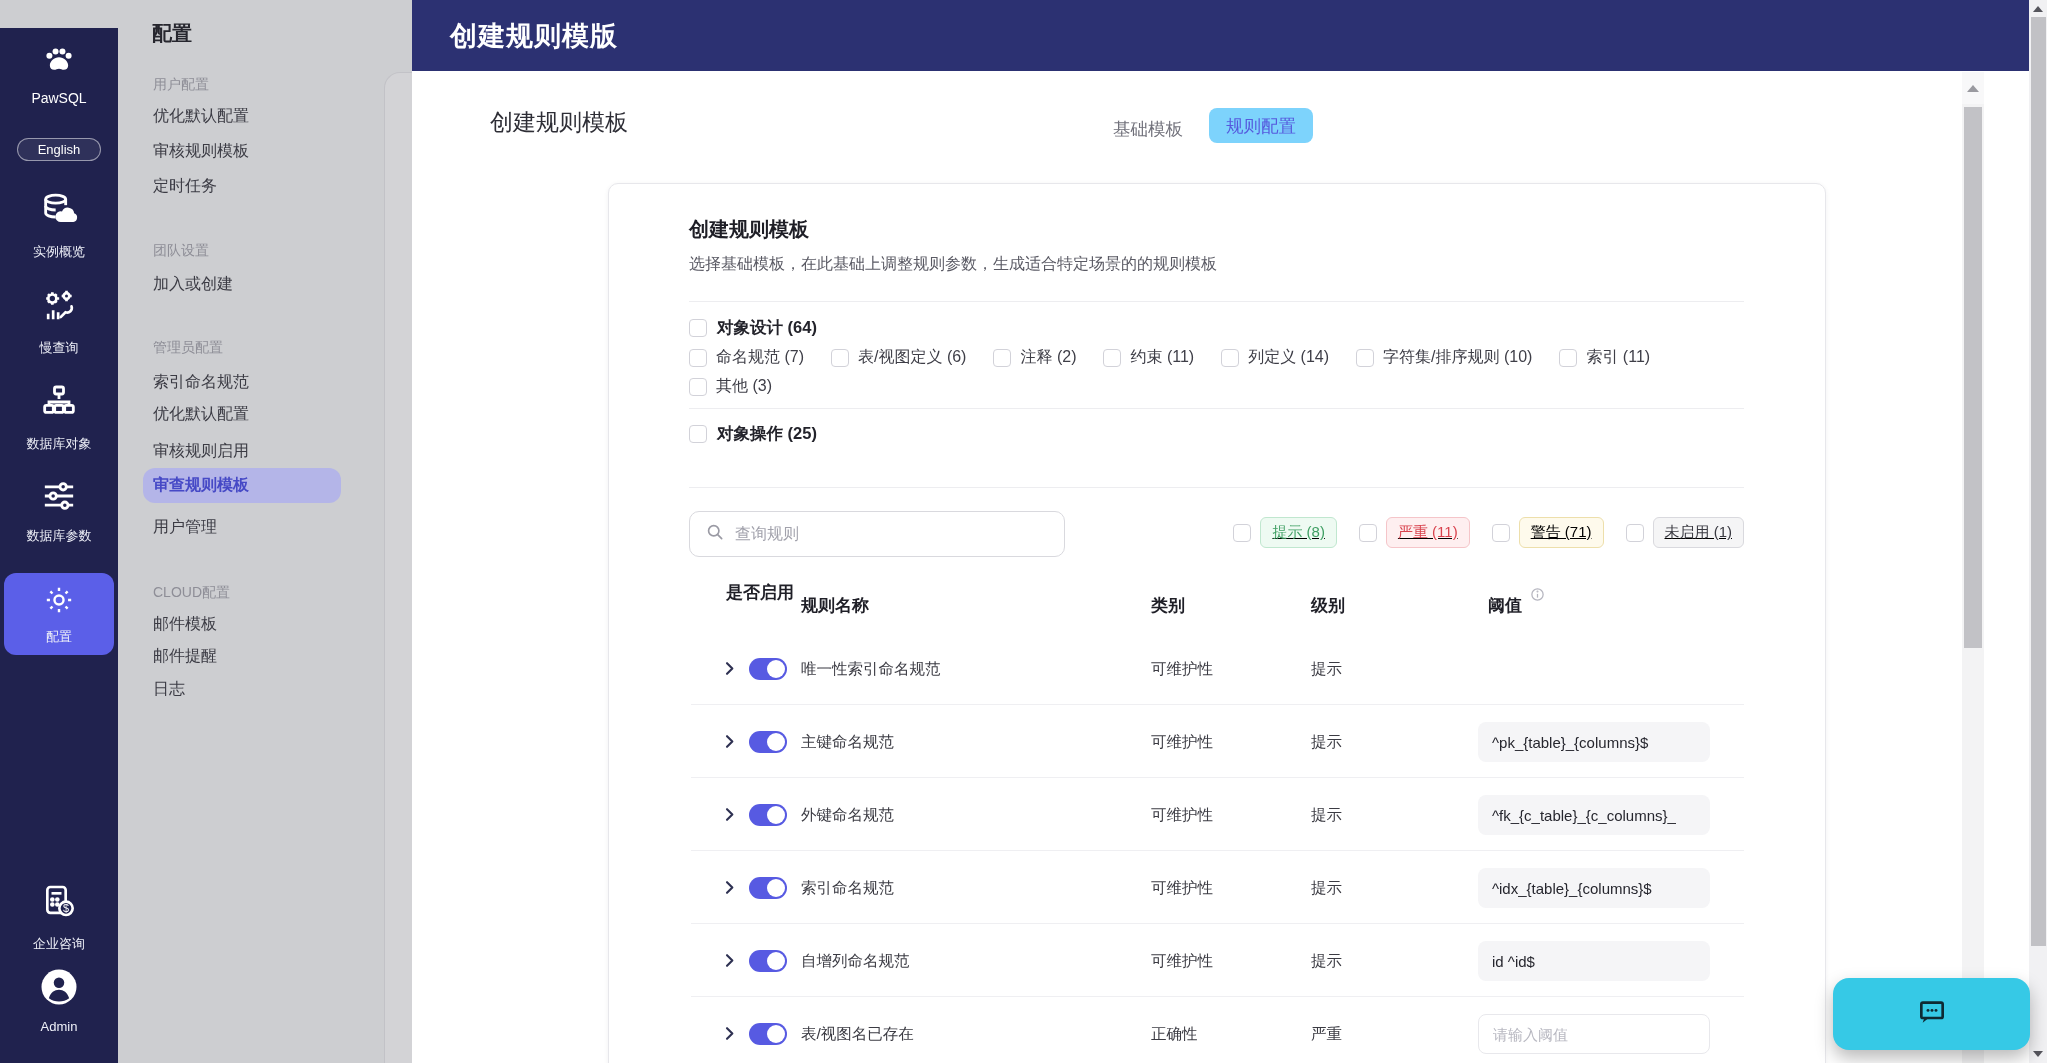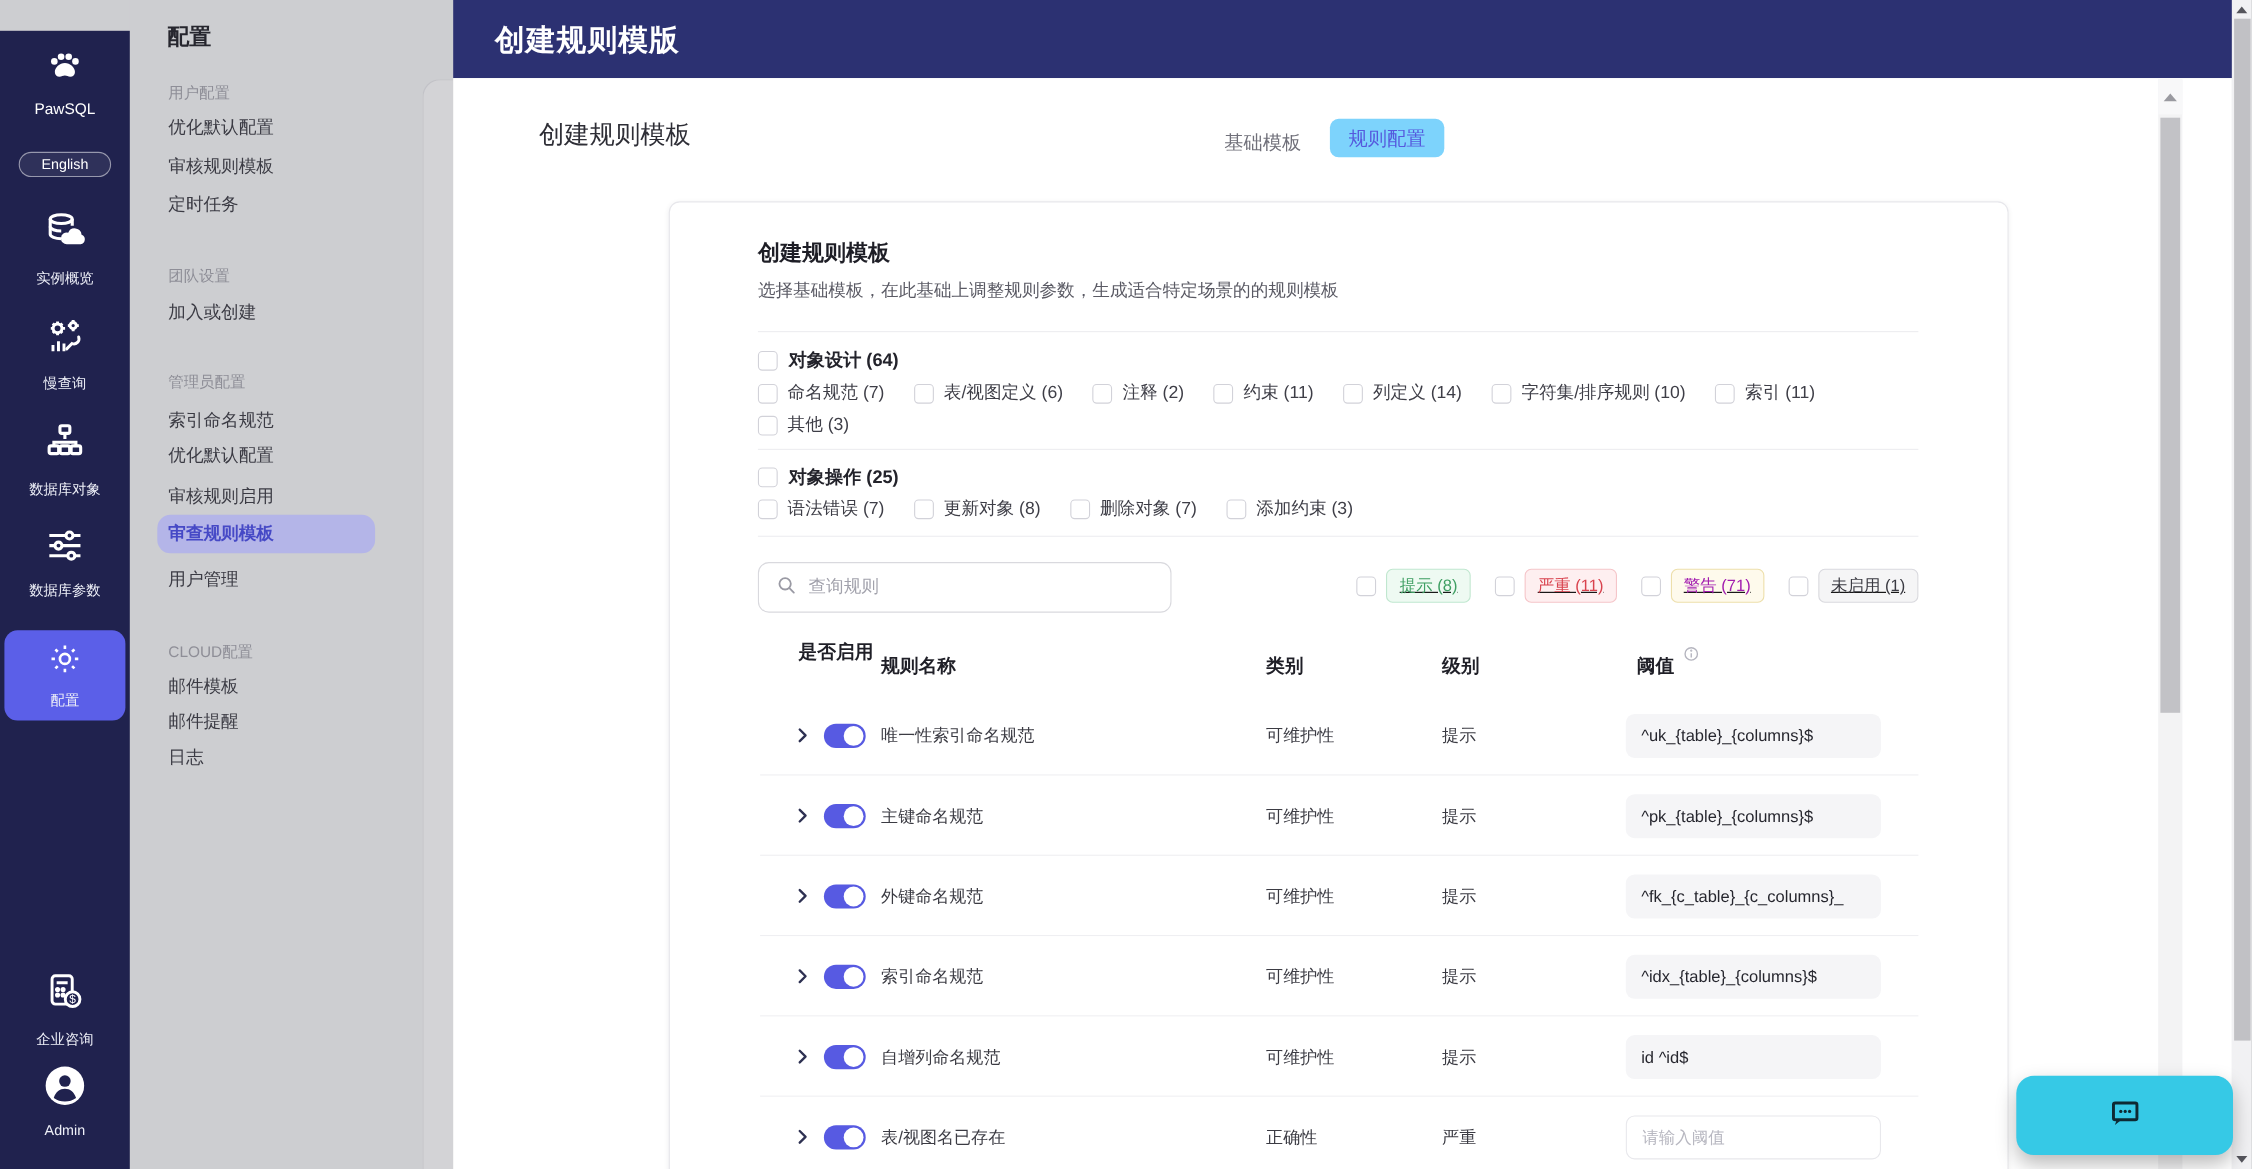--- a/index.html
+++ b/index.html
@@ -53,21 +53,21 @@
   .search-box { position:absolute; left:80px; top:327px; width:376px; height:46px; border:1px solid #d9d9de;
     border-radius:10px; display:flex; align-items:center; padding-left:15px; gap:10px; }
   .search-box input { border:none; outline:none; font-size:16px; color:#3e3e47; width:290px; background:transparent; }
   .search-box input::placeholder { color:#a2a2ac; }
 
   .filters { position:absolute; right:81px; top:333px; display:flex; align-items:center; gap:22px;text-decoration:underline; }
   .filter { display:flex; align-items:center; gap:9px; cursor:pointer; }
   .pill { font-size:15px; padding:5px 11px; border-radius:6px; border:1px solid; white-space:nowrap; }
   .pill.green { color:#3f9f63; background:#eefaf2; border-color:#c0e7cf; }
   .pill.red { color:#d9434e; background:#feeff0; border-color:#f5c5c9; }
-  .pill.amber { color:#a21caf; background:#fefaec; border-color:#eddfab; }
+  .pill.amber { color:#000000; background:#fefaec; border-color:#eddfab; }
   .pill.gray { color:#3a3a42; background:#f5f5f6; border-color:#d9d9de; }
 
   .th { position:absolute; font-size:17px; font-weight:700; color:#1f1f27; }
   .row { position:absolute; left:0; width:100%; height:73px; }
   .row .sep { position:absolute; left:82px; right:81px; bottom:0; height:1px; background:#efeff2; }
   .chev { position:absolute; left:112px; top:28px; cursor:pointer; }
   .switch { position:absolute; left:140px; top:26px; width:38px; height:22px; border-radius:11px; background:#575ae2; cursor:pointer; }
   .switch::after { content:""; position:absolute; right:2px; top:2px; width:18px; height:18px; border-radius:50%; background:#fff; }
   .cell { position:absolute; top:27px; font-size:15.5px; color:#3b3b43; white-space:nowrap; }
   .cell.name { left:192px; }
@@ -286,38 +286,20 @@
         <div class="opt">
             <span class="cb"></span>
             <span>其他 (3)</span>
           </div>
       </div>
       <div class="hr" style="top:224px;"></div>
 
       <div class="grp-head" style="top:239px;">
         <span class="cb"></span>
         <span>对象操作 (25)</span>
-      </div>
-      <div class="grp-line" style="top:268px;">
-        <div class="opt">
-            <span class="cb"></span>
-            <span>语法错误 (7)</span>
-          </div>
-        <div class="opt">
-            <span class="cb"></span>
-            <span>更新对象 (8)</span>
-          </div>
-        <div class="opt">
-            <span class="cb"></span>
-            <span>删除对象 (7)</span>
-          </div>
-        <div class="opt">
-            <span class="cb"></span>
-            <span>添加约束 (3)</span>
-          </div>
       </div>
       <div class="hr" style="top:303px;"></div>
 
       <div class="search-box">
         <span>
           <svg width="20" height="20" viewBox="0 0 24 24" fill="none" stroke="#9a9aa4" stroke-width="2" stroke-linecap="round">
             <circle cx="10.5" cy="10.5" r="6.2"></circle>
               <path d="M15.2 15.2L20 20"></path>
           </svg>
         </span>
@@ -357,21 +339,20 @@
       </span>
 
       <div class="row" style="top:448px;">
         <span class="chev"><svg width="17" height="17" viewBox="0 0 24 24">
               <path d="M8.5 4.5L16 12l-7.5 7.5" fill="none" stroke="#2e3152" stroke-width="3" stroke-linecap="round" stroke-linejoin="round"></path>
             </svg></span>
         <span class="switch"></span>
         <span class="cell name">唯一性索引命名规范</span>
         <span class="cell cat">可维护性</span>
         <span class="cell lvl">提示</span>
-        <input class="thr" value="^uk_{table}_{columns}$" style="">
         <span class="sep"></span>
       </div>
 
       <div class="row" style="top:521px;">
         <span class="chev"><svg width="17" height="17" viewBox="0 0 24 24">
               <path d="M8.5 4.5L16 12l-7.5 7.5" fill="none" stroke="#2e3152" stroke-width="3" stroke-linecap="round" stroke-linejoin="round"></path>
             </svg></span>
         <span class="switch"></span>
         <span class="cell name">主键命名规范</span>
         <span class="cell cat">可维护性</span>

